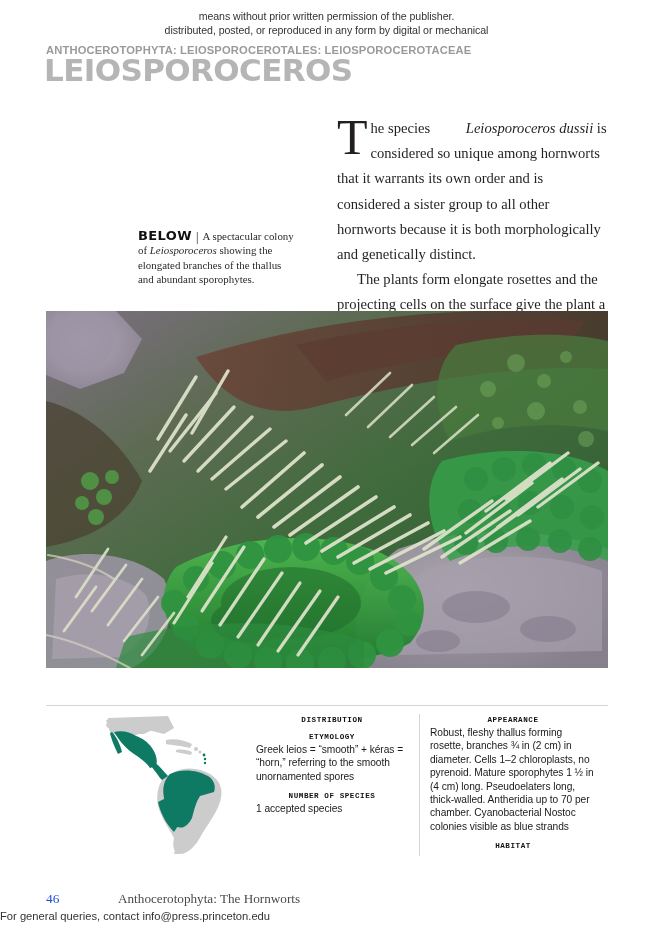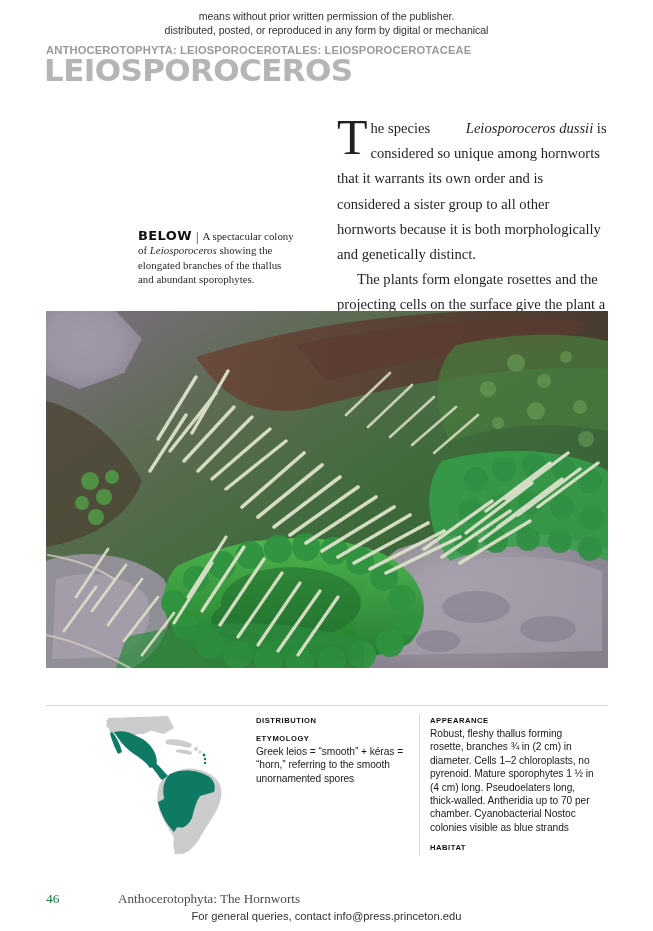--- a/index.html
+++ b/index.html
@@ -158,59 +158,60 @@
     position: absolute;
     font-family: "DejaVu Sans", sans-serif;
     color: #1a1a1a;
   }
   .info-col.left  { left: 256px; top: 716px; width: 152px; }
   .info-col.right { left: 430px; top: 716px; width: 166px; }
 
   .info-block { margin-bottom: 9px; }
   .info-block:last-child { margin-bottom: 0; }
   .info-head {
-    font-family: Liberation Sans, sans-serif;
+    font-family: Liberation Mono, monospace;
     font-weight: bold;
     font-size: 7.6px;
     letter-spacing: 0.55px;
     color: #111111;
     margin-bottom: 2px;
+    text-align: center;
   }
   .info-text {
     font-family: "Liberation Sans", sans-serif;
     font-size: 10.2px;
     line-height: 13.4px;
     color: #1a1a1a;
     letter-spacing: -0.05px;
   }
 
   
   .folio {
     position: absolute;
     left: 46px;
     top: 891px;
     font-family: "Liberation Serif", serif;
     font-size: 13.4px;
-    color: #15803d;
+    color: #1d4ed8;
   }
   .running-foot {
     position: absolute;
     left: 118px;
     top: 891px;
     font-family: "Liberation Serif", serif;
     font-size: 13.2px;
     color: #4a4a4a;
     white-space: nowrap;
   }
   .queries {
     position: absolute;
     left: 0;
     top: 910px;
     width: 653px;
-    text-align: center;
+    text-align: left;
     font-family: "Liberation Sans", sans-serif;
     font-size: 11.2px;
     color: #333333;
     white-space: nowrap;
   }
 </style>
 </head>
 <body>
 
 <div id="page">
@@ -464,20 +465,24 @@
   </div>
 
   <div class="info-col left">
     <div class="info-block">
       <div class="info-head">DISTRIBUTION</div>
     </div>
     <div class="info-block">
       <div class="info-head">ETYMOLOGY</div>
       <div class="info-text">Greek leios = “smooth” + kéras = “horn,” referring to the smooth unornamented spores</div>
     </div>
+    <div class="info-block">
+      <div class="info-head">NUMBER OF SPECIES</div>
+      <div class="info-text">1 accepted species</div>
+    </div>
   </div>
 
   <div class="info-col right">
     <div class="info-block">
       <div class="info-head">APPEARANCE</div>
       <div class="info-text">Robust, fleshy thallus forming rosette, branches ¾ in (2 cm) in diameter. Cells 1–2 chloroplasts, no pyrenoid. Mature sporophytes 1 ½ in (4 cm) long. Pseudoelaters long, thick-walled. Antheridia up to 70 per chamber. Cyanobacterial Nostoc colonies visible as blue strands</div>
     </div>
     <div class="info-block">
       <div class="info-head">HABITAT</div>
     </div>

